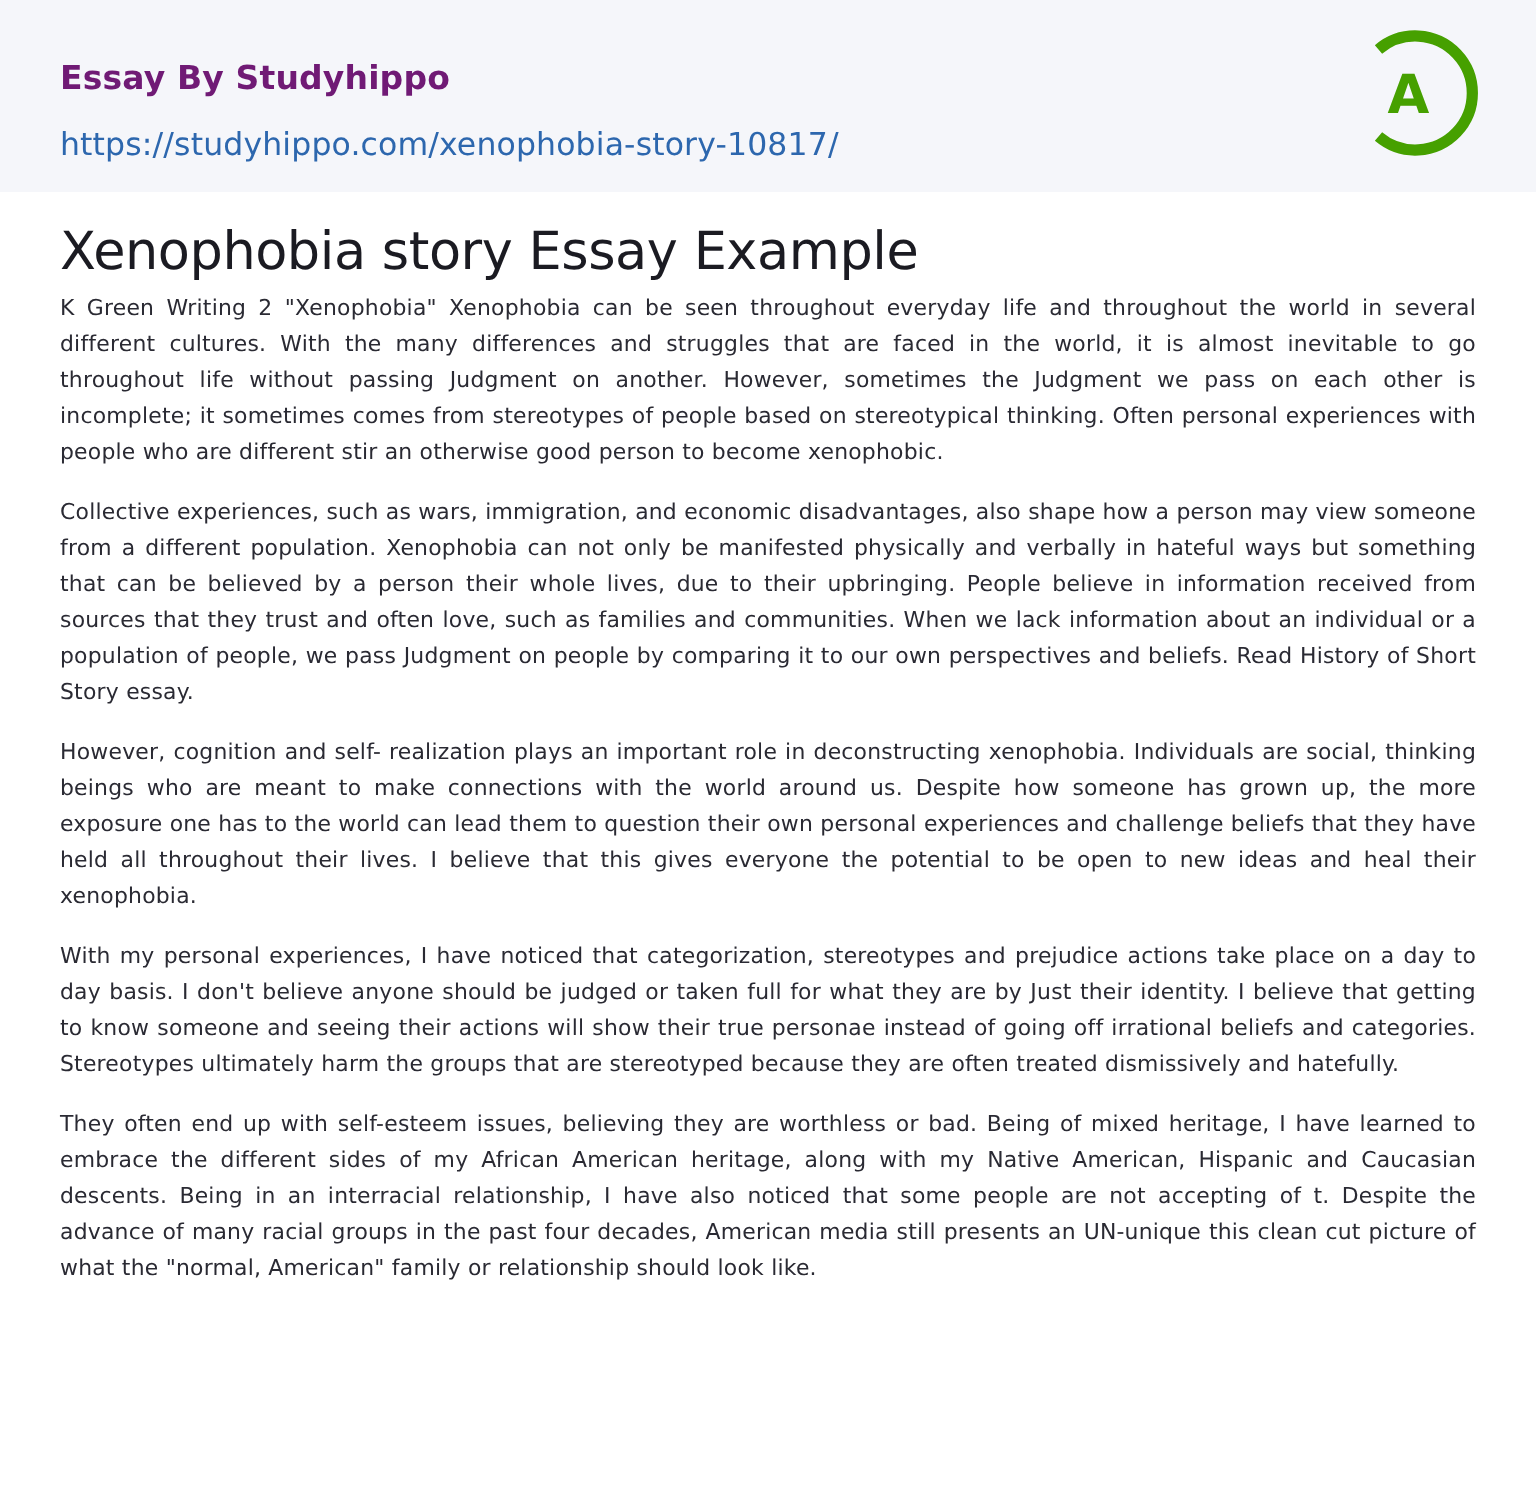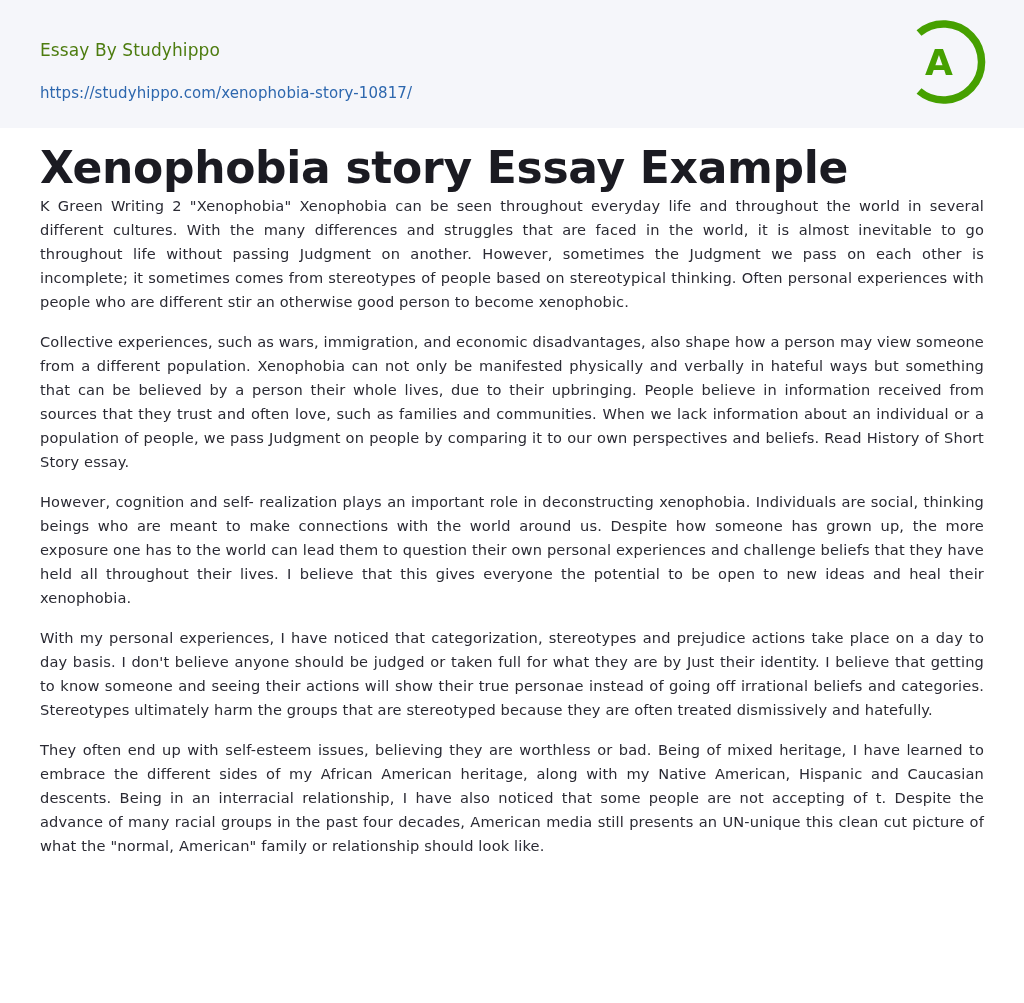--- a/index.html
+++ b/index.html
@@ -17,53 +17,53 @@
     .header {
       position: relative;
       height: 128px;
       background: #f5f6fa;
       box-sizing: border-box;
     }
     .brand {
       position: absolute;
       left: 40px;
       top: 40px;
-      font-size: 17px;
-      font-weight: normal;
-      color: #4d7c0f;
+      font-size: 22px;
+      font-weight: bold;
+      color: #701a75;
       letter-spacing: 0.1px;
       margin: 0;
     }
     .url {
       position: absolute;
       left: 40px;
       top: 84px;
-      font-size: 15px;
+      font-size: 21px;
       color: #2d67ae;
       text-decoration: none;
       letter-spacing: 0.1px;
     }
     .logo {
       position: absolute;
       left: 903px;
       top: 17px;
       width: 90px;
       height: 90px;
     }
     .content {
       padding: 0 40px;
     }
     .title {
       margin: 0;
       padding-top: 145px;
       position: absolute;
       top: 0;
       left: 40px;
-      font-size: 44px;
-      font-weight: bold;
+      font-size: 35px;
+      font-weight: normal;
       color: #1b1b22;
       letter-spacing: -0.3px;
       line-height: 46px;
     }
     .body-text {
       position: absolute;
       top: 194px;
       left: 40px;
       width: 944px;
     }

